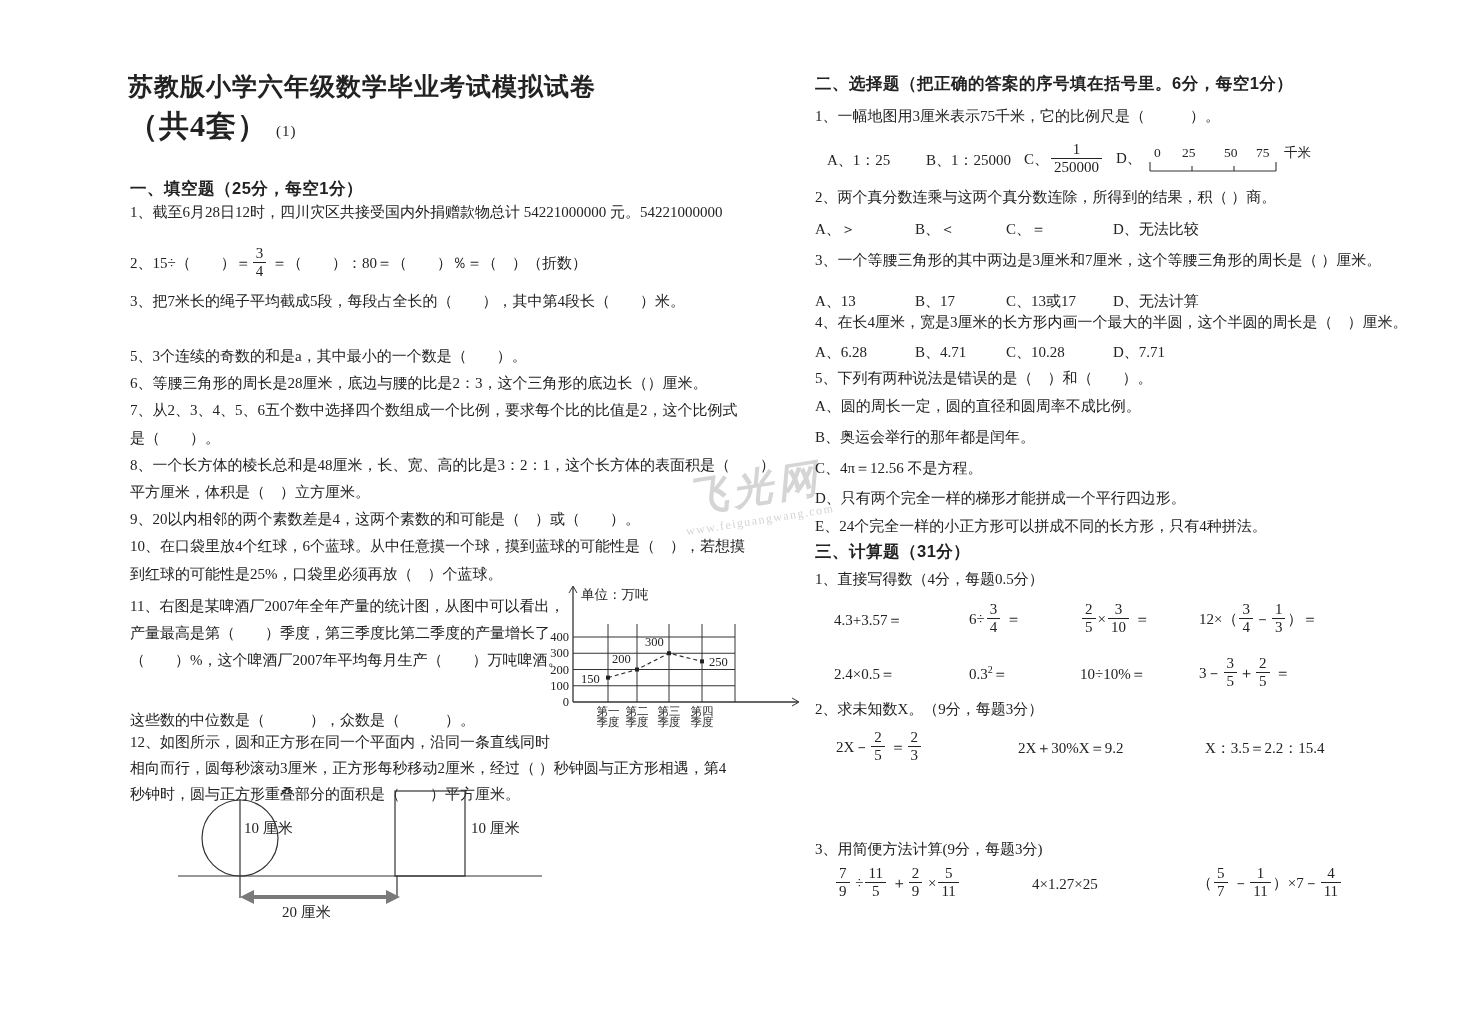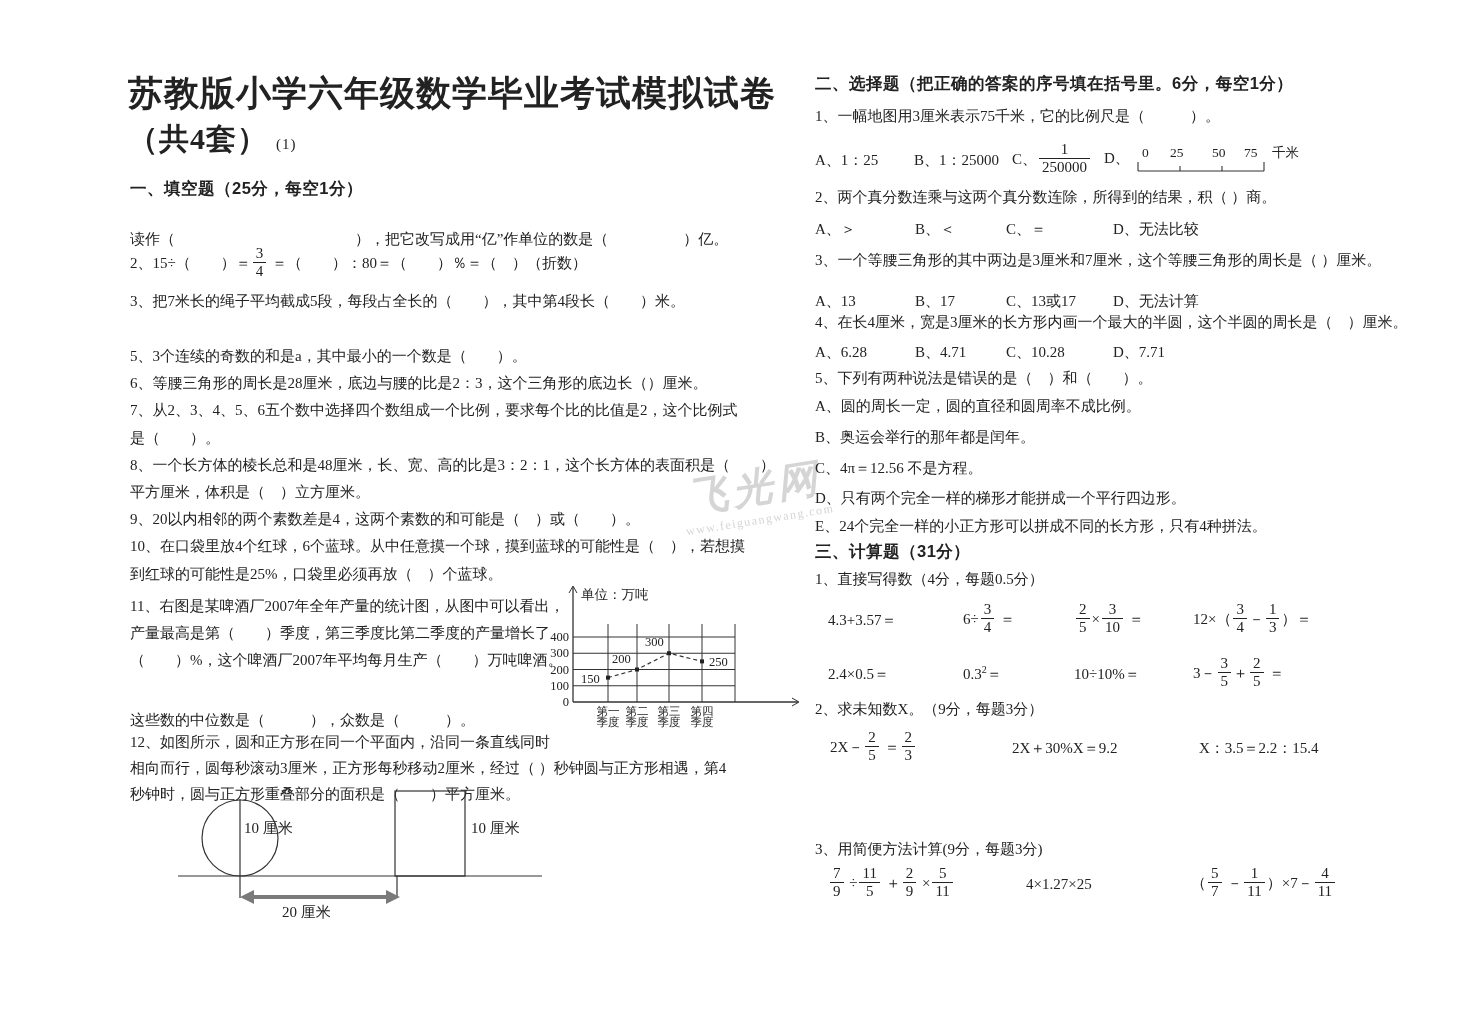--- a/index.html
+++ b/index.html
@@ -4,36 +4,36 @@
 <style>
   html,body{margin:0;padding:0;background:#fff;}
   .page{position:relative;width:1474px;height:1020px;background:#ffffff;overflow:hidden;
         font-family:"Liberation Serif",serif;color:#222;}
   
   .ln{position:absolute;left:130px;font-size:15px;white-space:nowrap;line-height:19px;}
   .ln.r{left:815px;font-family:Liberation Serif, serif;}
   .sec-head{position:absolute;font-family:"Liberation Sans",sans-serif;font-weight:bold;
             font-size:16.5px;white-space:nowrap;letter-spacing:.5px;}
   .doc-title{position:absolute;left:128px;top:70px;font-weight:bold;line-height:1.38;white-space:nowrap;}
-  .doc-title .t1{font-size:35px;letter-spacing:1px;}
+  .doc-title .t1{font-size:25px;letter-spacing:1px;}
   .doc-title .t2{font-size:30px;letter-spacing:1px;}
   .doc-title .sub{font-size:15px;font-weight:normal;margin-left:8px;}
   
   .math{white-space:nowrap;}
   .frac{display:inline-block;vertical-align:middle;text-align:center;line-height:1.12;margin:0 2px;transform:translateY(-2px);}
   .fn{display:block;padding:0 3px;border-bottom:1.2px solid #222;}
   .fd{display:block;padding:0 3px;}
   sup{font-size:10px;line-height:0;}
   
   .optrow{position:absolute;left:815px;display:grid;font-size:15px;white-space:nowrap;}
   .optrow4{grid-template-columns:100px 91px 107px auto;}
-  .q1row{grid-template-columns:99px 98px 92px auto;align-items:center;height:44px;}
+  .q1row{grid-template-columns:99px 98px 92px auto;align-items:center;height:44px;margin-left:12px;}
   .q1row svg{vertical-align:middle;margin-left:4px;}
   
-  .calcrow{position:absolute;display:grid;align-items:center;height:52px;font-size:15px;}
+  .calcrow{position:absolute;display:grid;align-items:center;height:52px;font-size:15px;margin-left:6px;}
   .row134{left:828px;grid-template-columns:135px 111px 119px auto;}
   .rowc2{left:830px;grid-template-columns:182px 187px auto;}
   .rowc3{left:828px;grid-template-columns:198px 165px auto;}
   
   .chart,.fig{position:absolute;}
   .sk{stroke:#333;stroke-width:1.2;fill:none;}
   .figtx{font-size:15px;fill:#222;font-family:"Liberation Serif",serif;}
   
   .wm{position:absolute;left:646px;top:460px;width:220px;transform:rotate(-9deg);
       color:#d5d5d5;text-align:center;pointer-events:none;}
@@ -50,21 +50,21 @@
     <div class="wm-u">www.feiguangwang.com</div>
   </div>
 
   <div class="doc-title">
     <div class="t1">苏教版小学六年级数学毕业考试模拟试卷</div>
     <div class="t2"><span>（共4套）</span><span class="sub">(1)</span></div>
   </div>
 
   <div class="sec-head" style="left:130px;top:178px">一、填空题（25分，每空1分）</div>
 
-  <div class="ln" style="top:230px">读作（　　　　　　　　　　　　），把它改写成用“亿”作单位的数是（　　　　　）亿。</div>
+  <div class="ln" style="top:203px">1、截至6月28日12时，四川灾区共接受国内外捐赠款物总计 54221000000 元。54221000000</div>
   <div class="ln math" style="top:247px">2、15÷（　　）＝<span class="frac"><span class="fn">3</span><span class="fd">4</span></span> ＝（　　）：80＝（　　）％＝（　）（折数）</div>
   <div class="ln" style="top:292px">3、把7米长的绳子平均截成5段，每段占全长的（　　），其中第4段长（　　）米。</div>
   <div class="ln" style="top:347px">5、3个连续的奇数的和是a，其中最小的一个数是（　　）。</div>
   <div class="ln" style="top:374px">6、等腰三角形的周长是28厘米，底边与腰的比是2：3，这个三角形的底边长（）厘米。</div>
   <div class="ln" style="top:401px">7、从2、3、4、5、6五个数中选择四个数组成一个比例，要求每个比的比值是2，这个比例式</div>
   <div class="ln" style="top:429px">是（　　）。</div>
   <div class="ln" style="top:456px">8、一个长方体的棱长总和是48厘米，长、宽、高的比是3：2：1，这个长方体的表面积是（　　）</div>
   <div class="ln" style="top:483px">平方厘米，体积是（　）立方厘米。</div>
   <div class="ln" style="top:510px">9、20以内相邻的两个素数差是4，这两个素数的和可能是（　）或（　　）。</div>
   <div class="ln" style="top:537px">10、在口袋里放4个红球，6个蓝球。从中任意摸一个球，摸到蓝球的可能性是（　），若想摸</div>

